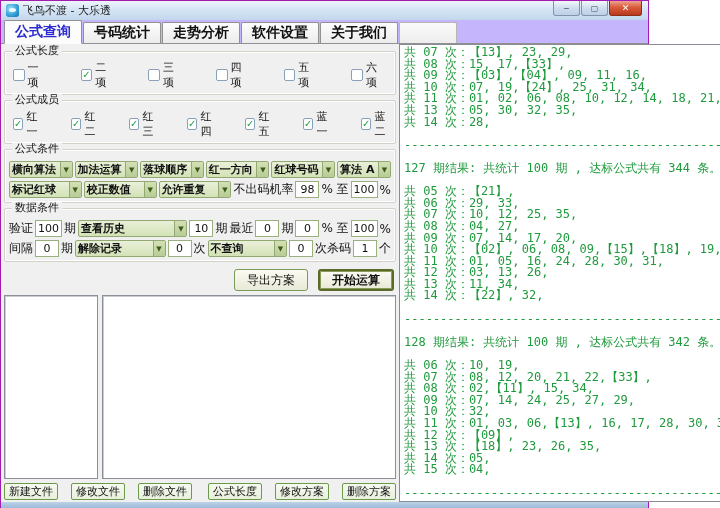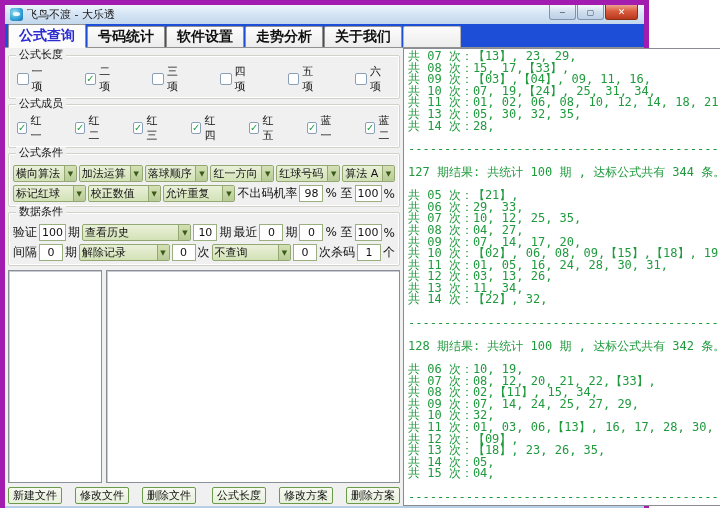--- a/index.html
+++ b/index.html
@@ -1,33 +1,33 @@
 <!DOCTYPE html>
 <html><head>
 <meta charset="utf-8">
 <style>
   * { box-sizing: border-box; margin: 0; padding: 0; }
   html,body { width:720px; height:508px; overflow:hidden; font-family:"DejaVu Sans", sans-serif; }
-  .window { width:649px; height:508px; background:#aac6e2; border:5px solid #a21caf; position:relative; }
+  .window { width:649px; height:508px; background:#aac6e2; border:1px solid #a21caf; position:relative; }
   
   .titlebar { height:19px; display:flex; align-items:center; padding-left:5px;
     background:linear-gradient(#eef5fc,#d6e5f5 45%,#c3d7ec); position:relative; }
   .app-icon { width:13px; height:13px; border-radius:3px; margin-right:4px;
     background:radial-gradient(circle at 35% 35%, #9fe0f0, #2e9ed6 60%, #1668a8); position:relative; }
   .app-icon::after { content:""; position:absolute; left:3px; top:4px; width:7px; height:4px;
     border-radius:50% 60% 40% 50%; background:#eafaff; }
   .title-text { font-size:11px; color:#1a1a1a; }
   .win-controls { position:absolute; right:6px; top:0; display:flex; }
   .win-btn { width:27px; height:15px; border:1px solid #7f94ab; border-top:none;
     border-radius:0 0 3px 3px; background:linear-gradient(#f4f8fc,#cfdeee 50%,#bdd0e6);
     display:flex; align-items:center; justify-content:center; font-size:8px; color:#3a4a5c; margin-left:1px; }
   .win-btn.close { width:33px; background:linear-gradient(#efa28e,#d95b3c 45%,#b8381c);
     border-color:#8c2e16; color:#fff; font-size:9px; font-weight:bold; }
   
-  .tabbar { height:24px; background:#1d4ed8; display:flex; align-items:flex-end; padding-left:3px;
+  .tabbar { height:24px; background:#c4b5fd; display:flex; align-items:flex-end; padding-left:3px;
     border-bottom:1px solid #919191; position:relative; }
   .tab { height:21px; padding:0 10px; display:flex; align-items:center; border:1px solid #919191;
     border-bottom:none; border-radius:2px 2px 0 0; background:linear-gradient(#fdfdfd,#ececec);
     font-size:14px; font-weight:bold; color:#111; margin-right:1px; }
   .tab.active { height:24px; background:#fcfcfc; color:#2b2bd0; margin-bottom:-1px; border-bottom:1px solid #fcfcfc; }
   .tab-stub { height:21px; width:58px; border:1px solid #b5b5b5; border-bottom:none;
     border-radius:2px 2px 0 0; background:linear-gradient(#fbfbfb,#ededed); }
   
   .content { height:458px; background:#f0f0f0; display:flex; }
   .left-panel { flex:0 0 325px; padding:2px 3px 2px 3px; display:flex; flex-direction:column; }
@@ -36,21 +36,21 @@
   .group-label { position:absolute; top:-7px; left:7px; background:#f0f0f0; padding:0 3px;
     font-size:11px; color:#111; line-height:12px; }
   .cb-row { display:flex; justify-content:space-between; padding:0 4px;gap:32px; }
   .cbitem { display:flex; align-items:center; font-size:11px; color:#111; }
   .cb { width:12px; height:12px; background:#fff; border:1px solid #8aa0b8; border-radius:2px;
     margin-right:3px; font-size:10px; line-height:10px; color:#22a044; font-weight:bold; text-align:center; }
   .tok-row { display:flex; align-items:center; gap:2px; margin-top:3px; }
   .tok-row:first-child { margin-top:0; }
   .combo { flex:1 1 auto; display:flex; align-items:center; height:17px;
     border:1px solid #94a874; background:linear-gradient(#e9f0d9,#d3e2b6); border-radius:2px; overflow:hidden; }
-  .combo-text { flex:1; font-size:11px; color:#111; padding-left:2px; white-space:nowrap; overflow:hidden; }
+  .combo-text { flex:1; font-size:11px; color:#111; padding-left:2px; white-space:nowrap; overflow:hidden;font-weight:bold; }
   .combo-arrow { flex:0 0 12px; height:100%; background:linear-gradient(#d4e0b4,#b8cc96);
     border-left:1px solid #94a874; font-size:7px; color:#3a5a1a; display:flex; align-items:center; justify-content:center; }
   .lbl { font-size:12px; color:#111; white-space:nowrap; }
   .tbox { height:17px; min-width:24px; padding:0 2px; background:#fff; border:1px solid #9ab07e;
     border-radius:0; font-size:11px; color:#111; display:flex; align-items:center; justify-content:center; }
   .action-row { display:flex; justify-content:flex-end; gap:10px; margin-top:7px; padding-right:2px; }
   .btn { height:22px; padding:0 12px; font-size:12px; color:#111; border:1px solid #7a9a5a;
     border-radius:3px; background:linear-gradient(#fafaf2,#e9e9d8); display:flex; align-items:center; }
   .btn.default { border:2px solid #5a6a28; box-shadow:0 0 0 1px #8a9a58 inset; font-weight:bold; }
   .boxes { display:flex; gap:4px; margin-top:4px; height:254px; }
@@ -84,22 +84,22 @@
         </div>
       <div class="win-btn close">
           <span>✕</span>
         </div>
     </div>
   </div>
 
   <div class="tabbar" id="tabbar">
       <div class="tab active">公式查询</div>
       <div class="tab">号码统计</div>
+      <div class="tab">走势分析</div>
       <div class="tab">软件设置</div>
-      <div class="tab">走势分析</div>
       <div class="tab">关于我们</div>
       <div class="tab-stub"></div>
     </div>
 
   <div class="content">
     <div class="left-panel">
 
       <div class="group">
         <span class="group-label">公式长度</span>
         <div class="cb-row" id="row-length">
@@ -247,20 +247,24 @@
               <span class="combo-text">不查询</span>
               <span class="combo-arrow">▼</span>
             </div>
             <span class="tbox">0</span>
             <span class="lbl">次杀码</span>
             <span class="tbox">1</span>
             <span class="lbl">个</span>
           </div>
       </div>
 
+      <div class="action-row">
+        <div class="btn">导出方案</div>
+        <div class="btn default">开始运算</div>
+      </div>
 
       <div class="boxes">
         <div class="listbox small"></div>
         <div class="listbox big"></div>
       </div>
 
       <div class="bottom-btns">
         <div class="bb-group" id="file-btns">
             <div class="sbtn">新建文件</div>
             <div class="sbtn">修改文件</div>

